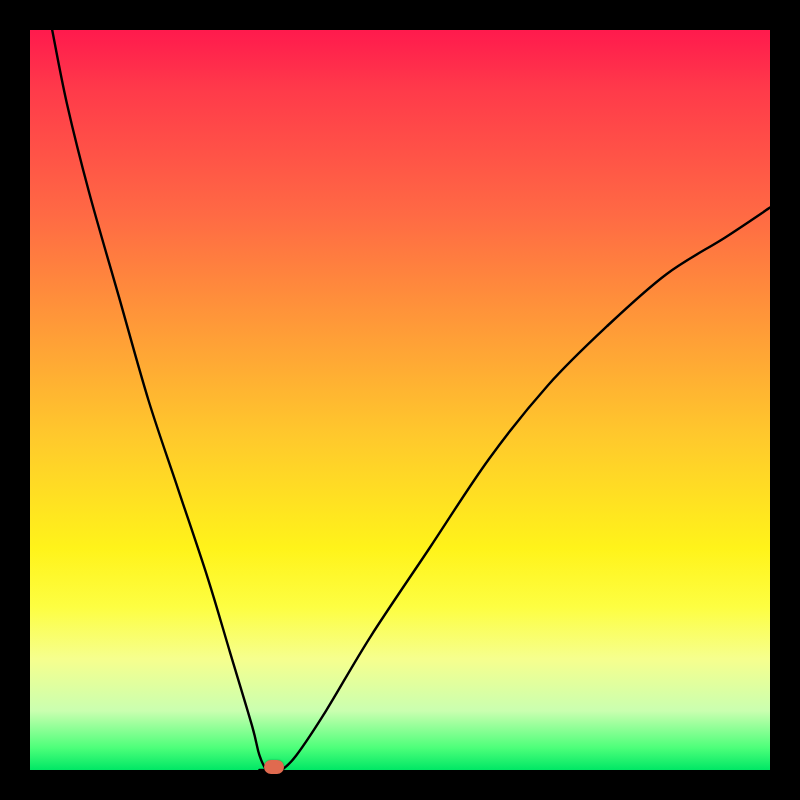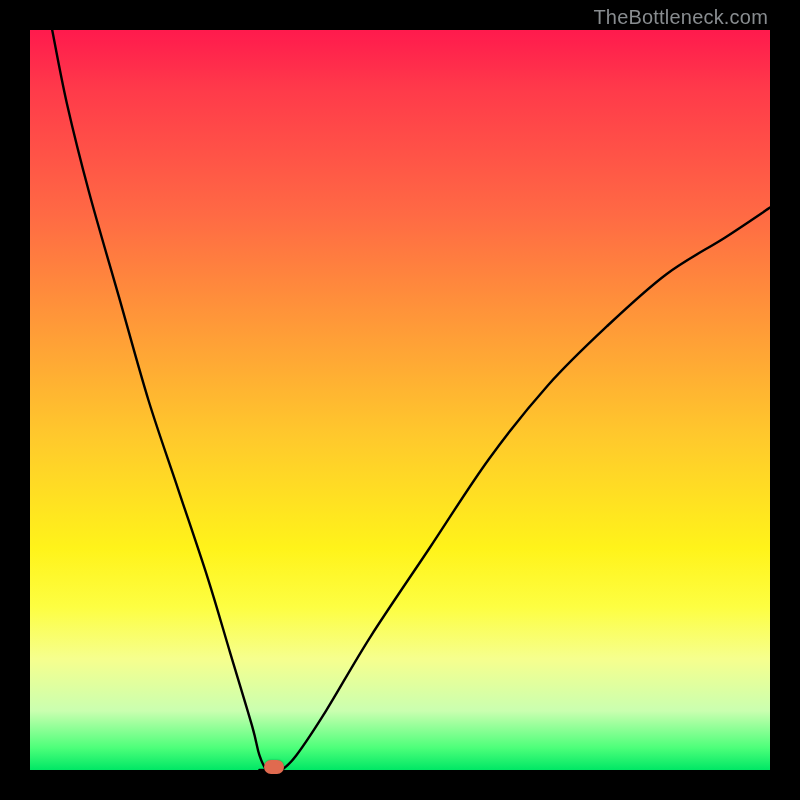--- a/index.html
+++ b/index.html
@@ -62,21 +62,20 @@
     background: #e06a4f;
     border-radius: 7px;
     transform: translate(-50%, -50%);
     box-shadow: 0 0 2px rgba(0,0,0,0.35);
   }
 </style>
 </head>
 <body>
 
 <div class="frame">
-  <div class="watermark">TheBottleneck.com</div>
 
   <div class="plot-area">
     <div class="gradient"></div>
 
     <svg class="svg-layer" viewBox="0 0 740 740" preserveAspectRatio="none">
       <path fill="none" stroke="#000000" stroke-width="2.4" stroke-linecap="round" stroke-linejoin="round" d="M 22.20 0.00 C 24.67 12.33, 30.83 46.87, 37.00 74.00 C 43.17 101.13, 50.57 130.73, 59.20 162.80 C 67.83 194.87, 78.93 231.87, 88.80 266.40 C 98.67 300.93, 108.53 337.93, 118.40 370.00 C 128.27 402.07, 138.13 429.20, 148.00 458.80 C 157.87 488.40, 168.97 520.47, 177.60 547.60 C 186.23 574.73, 192.40 596.93, 199.80 621.60 C 207.20 646.27, 217.07 678.33, 222.00 695.60 C 226.93 712.87, 226.93 717.80, 229.40 725.20 C 231.87 732.60, 234.33 737.53, 236.80 740.00 C 239.27 742.47, 241.73 740.00, 244.20 740.00 C 246.67 740.00, 247.90 742.47, 251.60 740.00 C 255.30 737.53, 259.00 735.07, 266.40 725.20 C 273.80 715.33, 283.67 700.53, 296.00 680.80 C 308.33 661.07, 323.13 633.93, 340.40 606.80 C 357.67 579.67, 379.87 547.60, 399.60 518.00 C 419.33 488.40, 439.07 456.33, 458.80 429.20 C 478.53 402.07, 498.27 377.40, 518.00 355.20 C 537.73 333.00, 557.47 314.50, 577.20 296.00 C 596.93 277.50, 616.67 259.00, 636.40 244.20 C 656.13 229.40, 678.33 218.30, 695.60 207.20 C 712.87 196.10, 732.60 182.53, 740.00 177.60"></path>
       <path fill="none" stroke="#000000" stroke-width="2.4" stroke-linecap="round" d="M 229.40 740.00 L 251.60 740.00"></path>
     </svg>
 
     <div class="marker" style="left: 244.2px; top: 737px; background: rgb(224, 106, 79);"></div>

